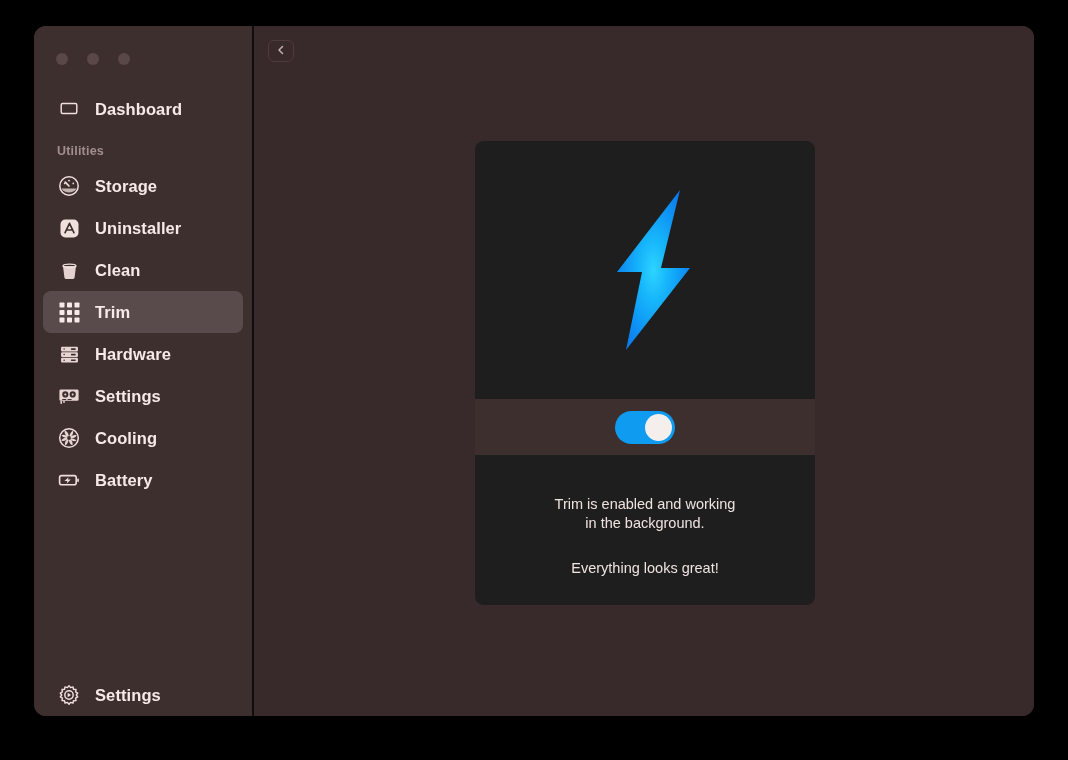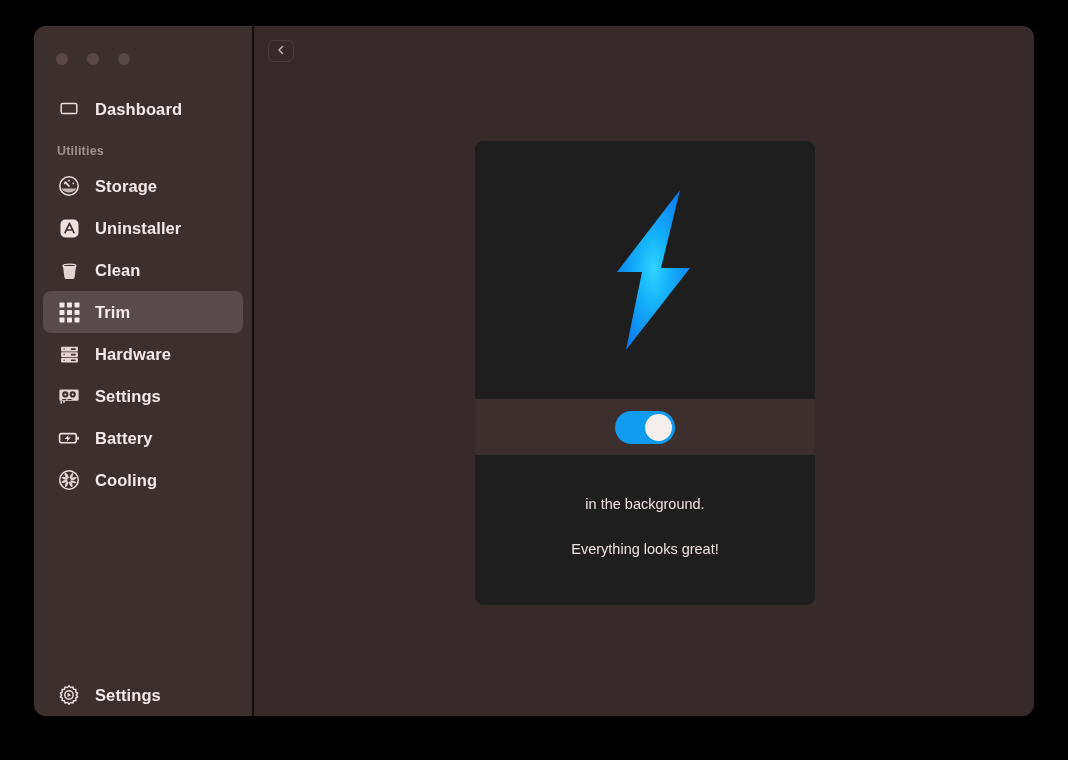--- a/index.html
+++ b/index.html
@@ -294,31 +294,20 @@
               <circle cx="15.7" cy="10.4" r="3.1" fill="#3E2F2F"></circle>
               <circle cx="8.3" cy="10.4" r="1" fill="#E6D5D3"></circle>
               <circle cx="15.7" cy="10.4" r="1" fill="#E6D5D3"></circle>
               <rect x="5.2" y="15" width="4" height="1" fill="#3E2F2F"></rect>
               <rect x="10.6" y="15" width="4" height="1" fill="#3E2F2F"></rect>
               <rect x="3.4" y="16.8" width="1.6" height="3" fill="#E6D5D3"></rect>
               <rect x="6.2" y="16.8" width="1.6" height="2" fill="#E6D5D3"></rect>
             </svg>
           </span>
           <span class="nav-label">Settings</span>
-        </div>
-
-        <div class="nav-item">
-          <span class="nav-icon">
-            <svg width="24" height="24" viewBox="0 0 24 24">
-              <rect x="2.6" y="7.6" width="16.6" height="9.2" rx="2" fill="none" stroke="#EFE0DE" stroke-width="1.6"></rect>
-              <rect x="20.2" y="10.4" width="1.7" height="3.6" rx="0.7" fill="#EFE0DE"></rect>
-              <path d="M11.6 9.2 L7.4 13.1 H10.3 L9.6 15.8 L13.8 11.6 H11 Z" fill="#EFE0DE"></path>
-            </svg>
-          </span>
-          <span class="nav-label">Battery</span>
         </div>
 
         <div class="nav-item">
           <span class="nav-icon">
             <svg width="24" height="24" viewBox="0 0 24 24">
               <circle cx="12" cy="12" r="9.3" fill="none" stroke="#EFE0DE" stroke-width="1.5"></circle>
               <g fill="#E6D5D3">
                 <path d="M12 12 C12 7.8 10 5 7.6 4.6 C7.2 7.4 9 10.6 12 12 Z"></path>
                 <path d="M12 12 C15.6 9.9 16.9 6.6 15.9 4.4 C13.5 5.9 12.2 9.2 12 12 Z"></path>
                 <path d="M12 12 C15.9 12.8 18.9 11.5 19.7 9.3 C17 8.6 13.8 9.9 12 12 Z"></path>
@@ -327,20 +316,31 @@
                 <path d="M12 12 C8.4 14.2 7.2 17.5 8.3 19.6 C10.6 18 11.8 14.8 12 12 Z"></path>
                 <path d="M12 12 C8.1 11.2 5.1 12.5 4.3 14.7 C7 15.4 10.2 14.1 12 12 Z"></path>
                 <path d="M12 12 C9.5 8.8 6.2 8 4.4 9.4 C6.3 11.4 9.7 12.2 12 12 Z"></path>
               </g>
               <circle cx="12" cy="12" r="1.9" fill="#3E2F2F"></circle>
             </svg>
           </span>
           <span class="nav-label">Cooling</span>
         </div>
 
+        <div class="nav-item">
+          <span class="nav-icon">
+            <svg width="24" height="24" viewBox="0 0 24 24">
+              <rect x="2.6" y="7.6" width="16.6" height="9.2" rx="2" fill="none" stroke="#EFE0DE" stroke-width="1.6"></rect>
+              <rect x="20.2" y="10.4" width="1.7" height="3.6" rx="0.7" fill="#EFE0DE"></rect>
+              <path d="M11.6 9.2 L7.4 13.1 H10.3 L9.6 15.8 L13.8 11.6 H11 Z" fill="#EFE0DE"></path>
+            </svg>
+          </span>
+          <span class="nav-label">Battery</span>
+        </div>
+
       </div>
 
       <div class="nav-spacer"></div>
 
       <div class="nav-bottom">
         <div class="nav-item">
           <span class="nav-icon">
             <svg width="25" height="25" viewBox="0 0 24 24">
               <path d="M12 2.2 L13.6 4.1 L16 3.4 L16.5 5.8 L19 6 L18.6 8.4 L20.7 9.6 L19.3 11.5 L20.7 13.4 L18.6 14.6 L19 17 L16.5 17.2 L16 19.6 L13.6 18.9 L12 20.8 L10.4 18.9 L8 19.6 L7.5 17.2 L5 17 L5.4 14.6 L3.3 13.4 L4.7 11.5 L3.3 9.6 L5.4 8.4 L5 6 L7.5 5.8 L8 3.4 L10.4 4.1 Z" fill="none" stroke="#EFE0DE" stroke-width="1.45" stroke-linejoin="round"></path>
               <circle cx="12" cy="11.5" r="4.2" fill="none" stroke="#EFE0DE" stroke-width="1.45"></circle>
@@ -382,20 +382,21 @@
         </div>
 
         <div class="card-toggle-row">
           <div class="toggle">
             <div class="knob"></div>
           </div>
         </div>
 
         <div class="card-body">
           <div class="status-line">
+            <div>Trim is enabled and working</div>
             <div>in the background.</div>
           </div>
           <div class="status-line second">Everything looks great!</div>
         </div>
 
       </div>
 
     </div>
 
   </div>

